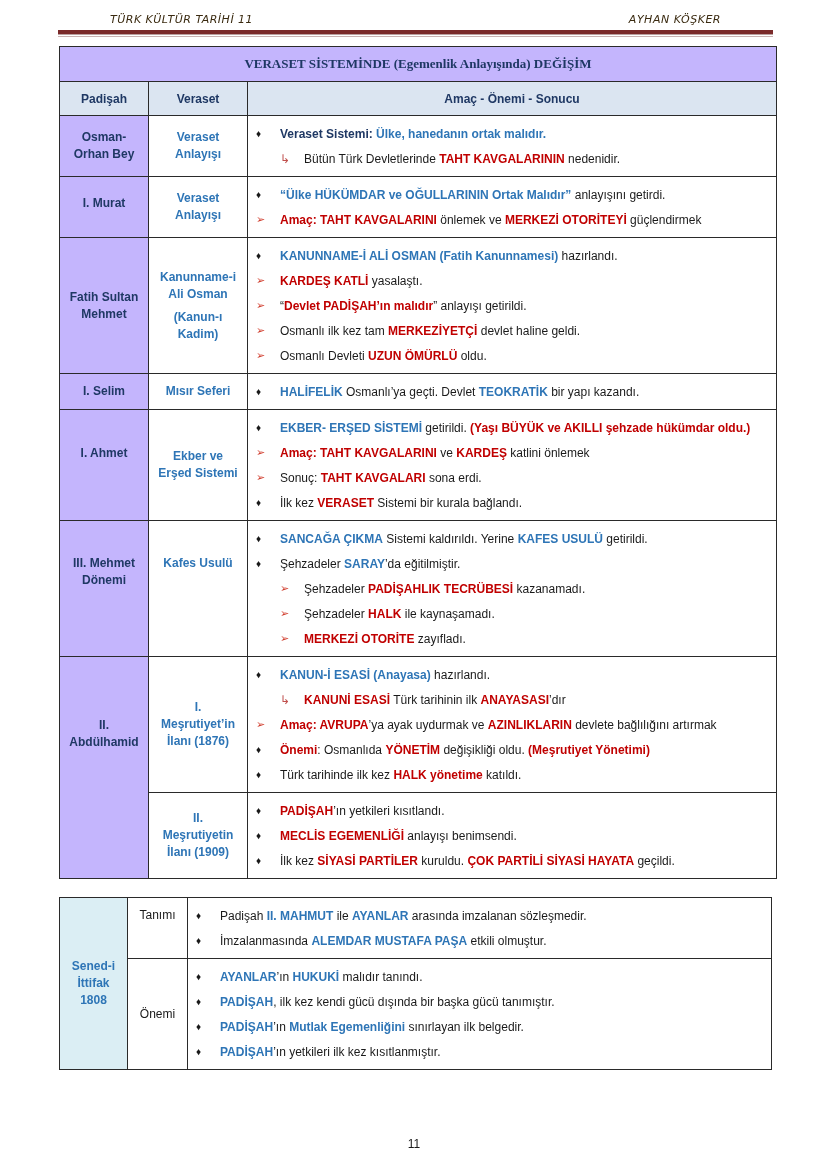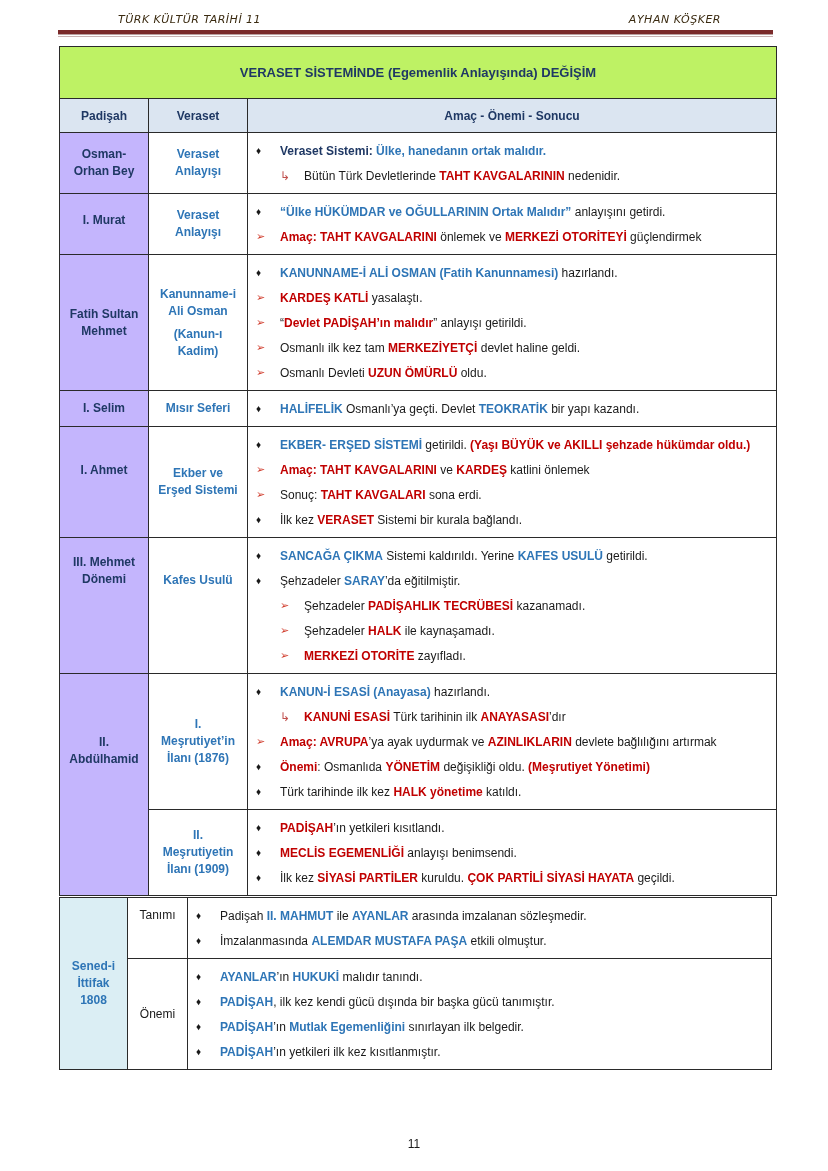--- a/index.html
+++ b/index.html
@@ -6,37 +6,37 @@
     body {
       width: 828px; height: 1171px; background: #ffffff;
       font-family: "Liberation Sans", sans-serif; color: #1a1a1a;
       position: relative; overflow: hidden;
     }
     .page-header {
       position: absolute; top: 10px; left: 58px; width: 715px; height: 20px;
       font-family: "DejaVu Sans", sans-serif; font-style: italic;
       font-size: 11px; letter-spacing: 0.5px; color: #3a2a10;
     }
-    .page-header .left { position: absolute; left: 60px; top: 3px; }
+    .page-header .left { position: absolute; left: 52px; top: 3px; }
     .page-header .right { position: absolute; right: 52px; top: 3px; }
     .header-rule {
       position: absolute; top: 30px; left: 58px; width: 715px; height: 5px;
       background: #7a2a2a; border-bottom: 1px solid #bba0a0;
     }
     .header-rule-thin {
       position: absolute; top: 36px; left: 58px; width: 715px; height: 1px; background: #c9b3b3;
     }
 
     table { border-collapse: collapse; position: absolute; font-size: 12px; }
     td, th { border: 1px solid #2a2a2a; vertical-align: middle; }
 
     #main-table { top: 46px; left: 59px; width: 718px; }
     .title-cell {
-      background: #bef264; height: 52px; text-align: center;
-      font-weight: bold; color: #1f3864; font-size: 13px;
+      background: #c4b5fd; height: 35px; text-align: center;
+      font-weight: bold; color: #1f3864; font-size: 13px; font-family: Liberation Serif, serif;
     }
     .col-header {
       background: #dbe5f1; height: 34px; text-align: center;
       font-weight: bold; color: #1f3864; font-size: 12px;
     }
     .king-cell {
       background: #c4b5fd; text-align: center; font-weight: bold;
       color: #1f3864; width: 89px; line-height: 17px; padding: 2px 4px;
     }
     .veraset-cell {
@@ -170,21 +170,21 @@
             <span class="bullet arrow">➢</span>
             <span><span class="plain" style="white-space: pre;">Sonuç: </span><span class="red" style="white-space: pre;">TAHT KAVGALARI</span><span class="plain" style="white-space: pre;"> sona erdi.</span></span>
           </div>
           <div class="line">
             <span class="bullet diamond">♦</span>
             <span><span class="plain" style="white-space: pre;">İlk kez </span><span class="red" style="white-space: pre;">VERASET</span><span class="plain" style="white-space: pre;"> Sistemi bir kurala bağlandı.</span></span>
           </div>
         </td>
   </tr>
   <tr style="height:134px">
-    <td class="king-cell" style="vertical-align:top;padding-top:16px">III. Mehmet<br>Dönemi</td>
+    <td class="king-cell" style="vertical-align:top;padding-top:34px">III. Mehmet<br>Dönemi</td>
     <td class="veraset-cell" style="vertical-align:top;padding-top:34px">Kafes Usulü</td>
     <td class="content-cell">
           <div class="line">
             <span class="bullet diamond">♦</span>
             <span><span class="blue" style="white-space: pre;">SANCAĞA ÇIKMA</span><span class="plain" style="white-space: pre;"> Sistemi kaldırıldı. Yerine </span><span class="blue" style="white-space: pre;">KAFES USULÜ</span><span class="plain" style="white-space: pre;"> getirildi.</span></span>
           </div>
           <div class="line">
             <span class="bullet diamond">♦</span>
             <span><span class="plain" style="white-space: pre;">Şehzadeler </span><span class="blue" style="white-space: pre;">SARAY</span><span class="plain" style="white-space: pre;">’da eğitilmiştir.</span></span>
           </div>

